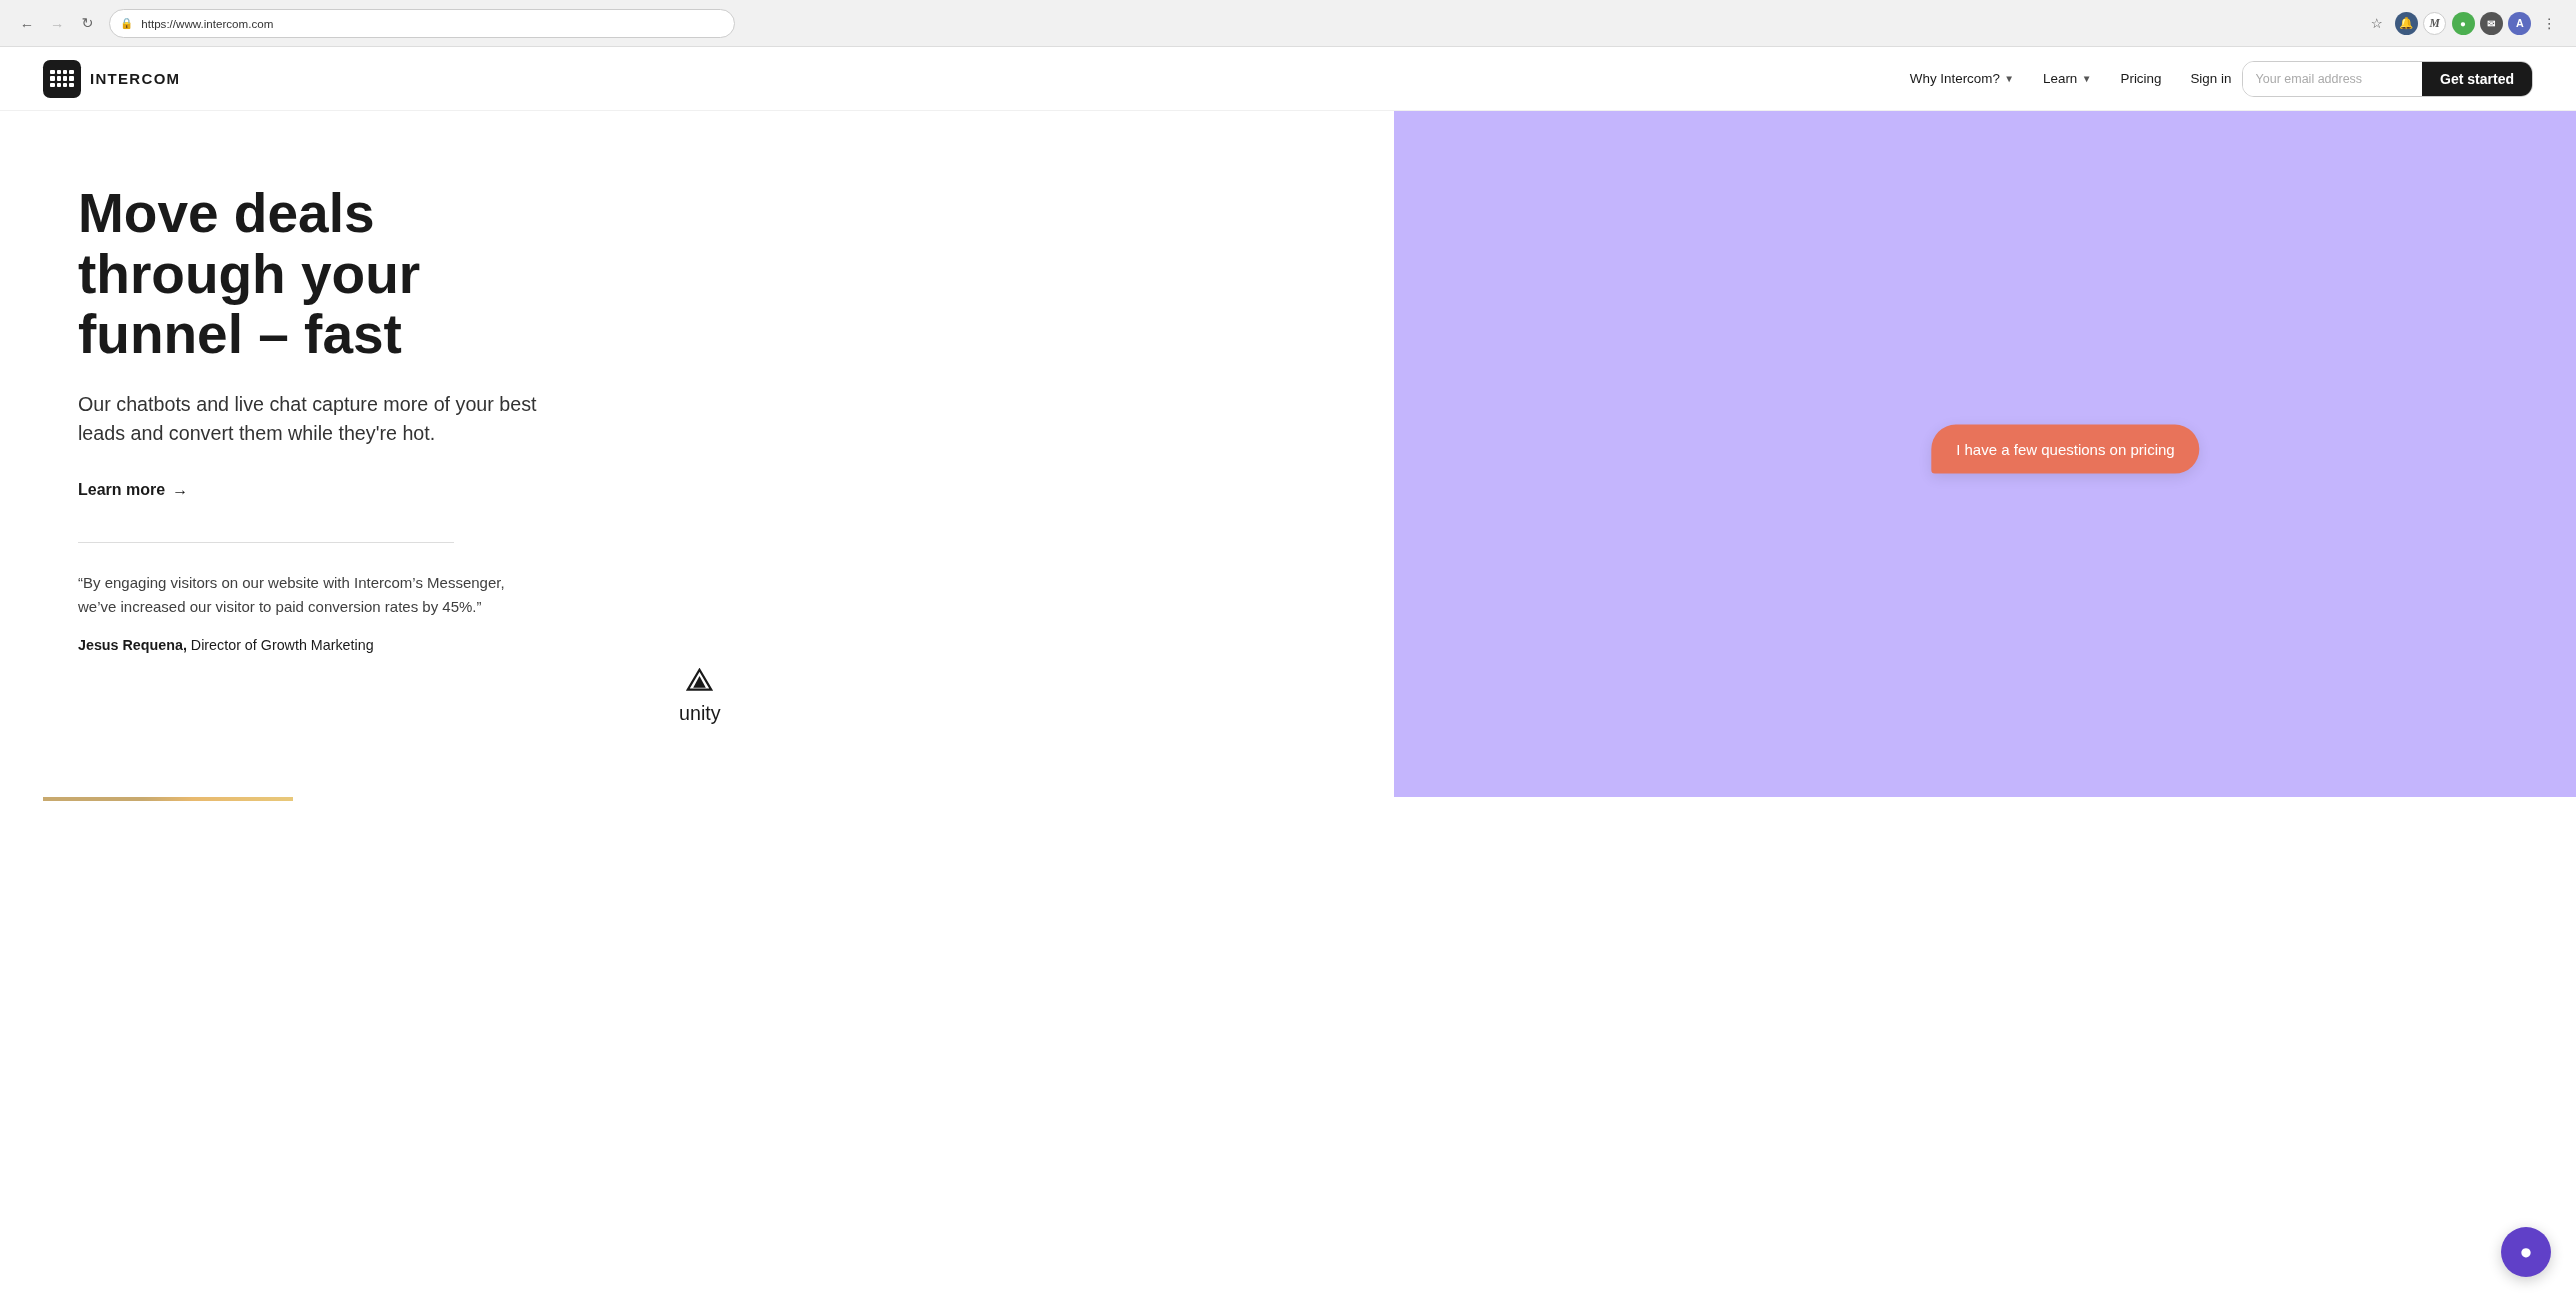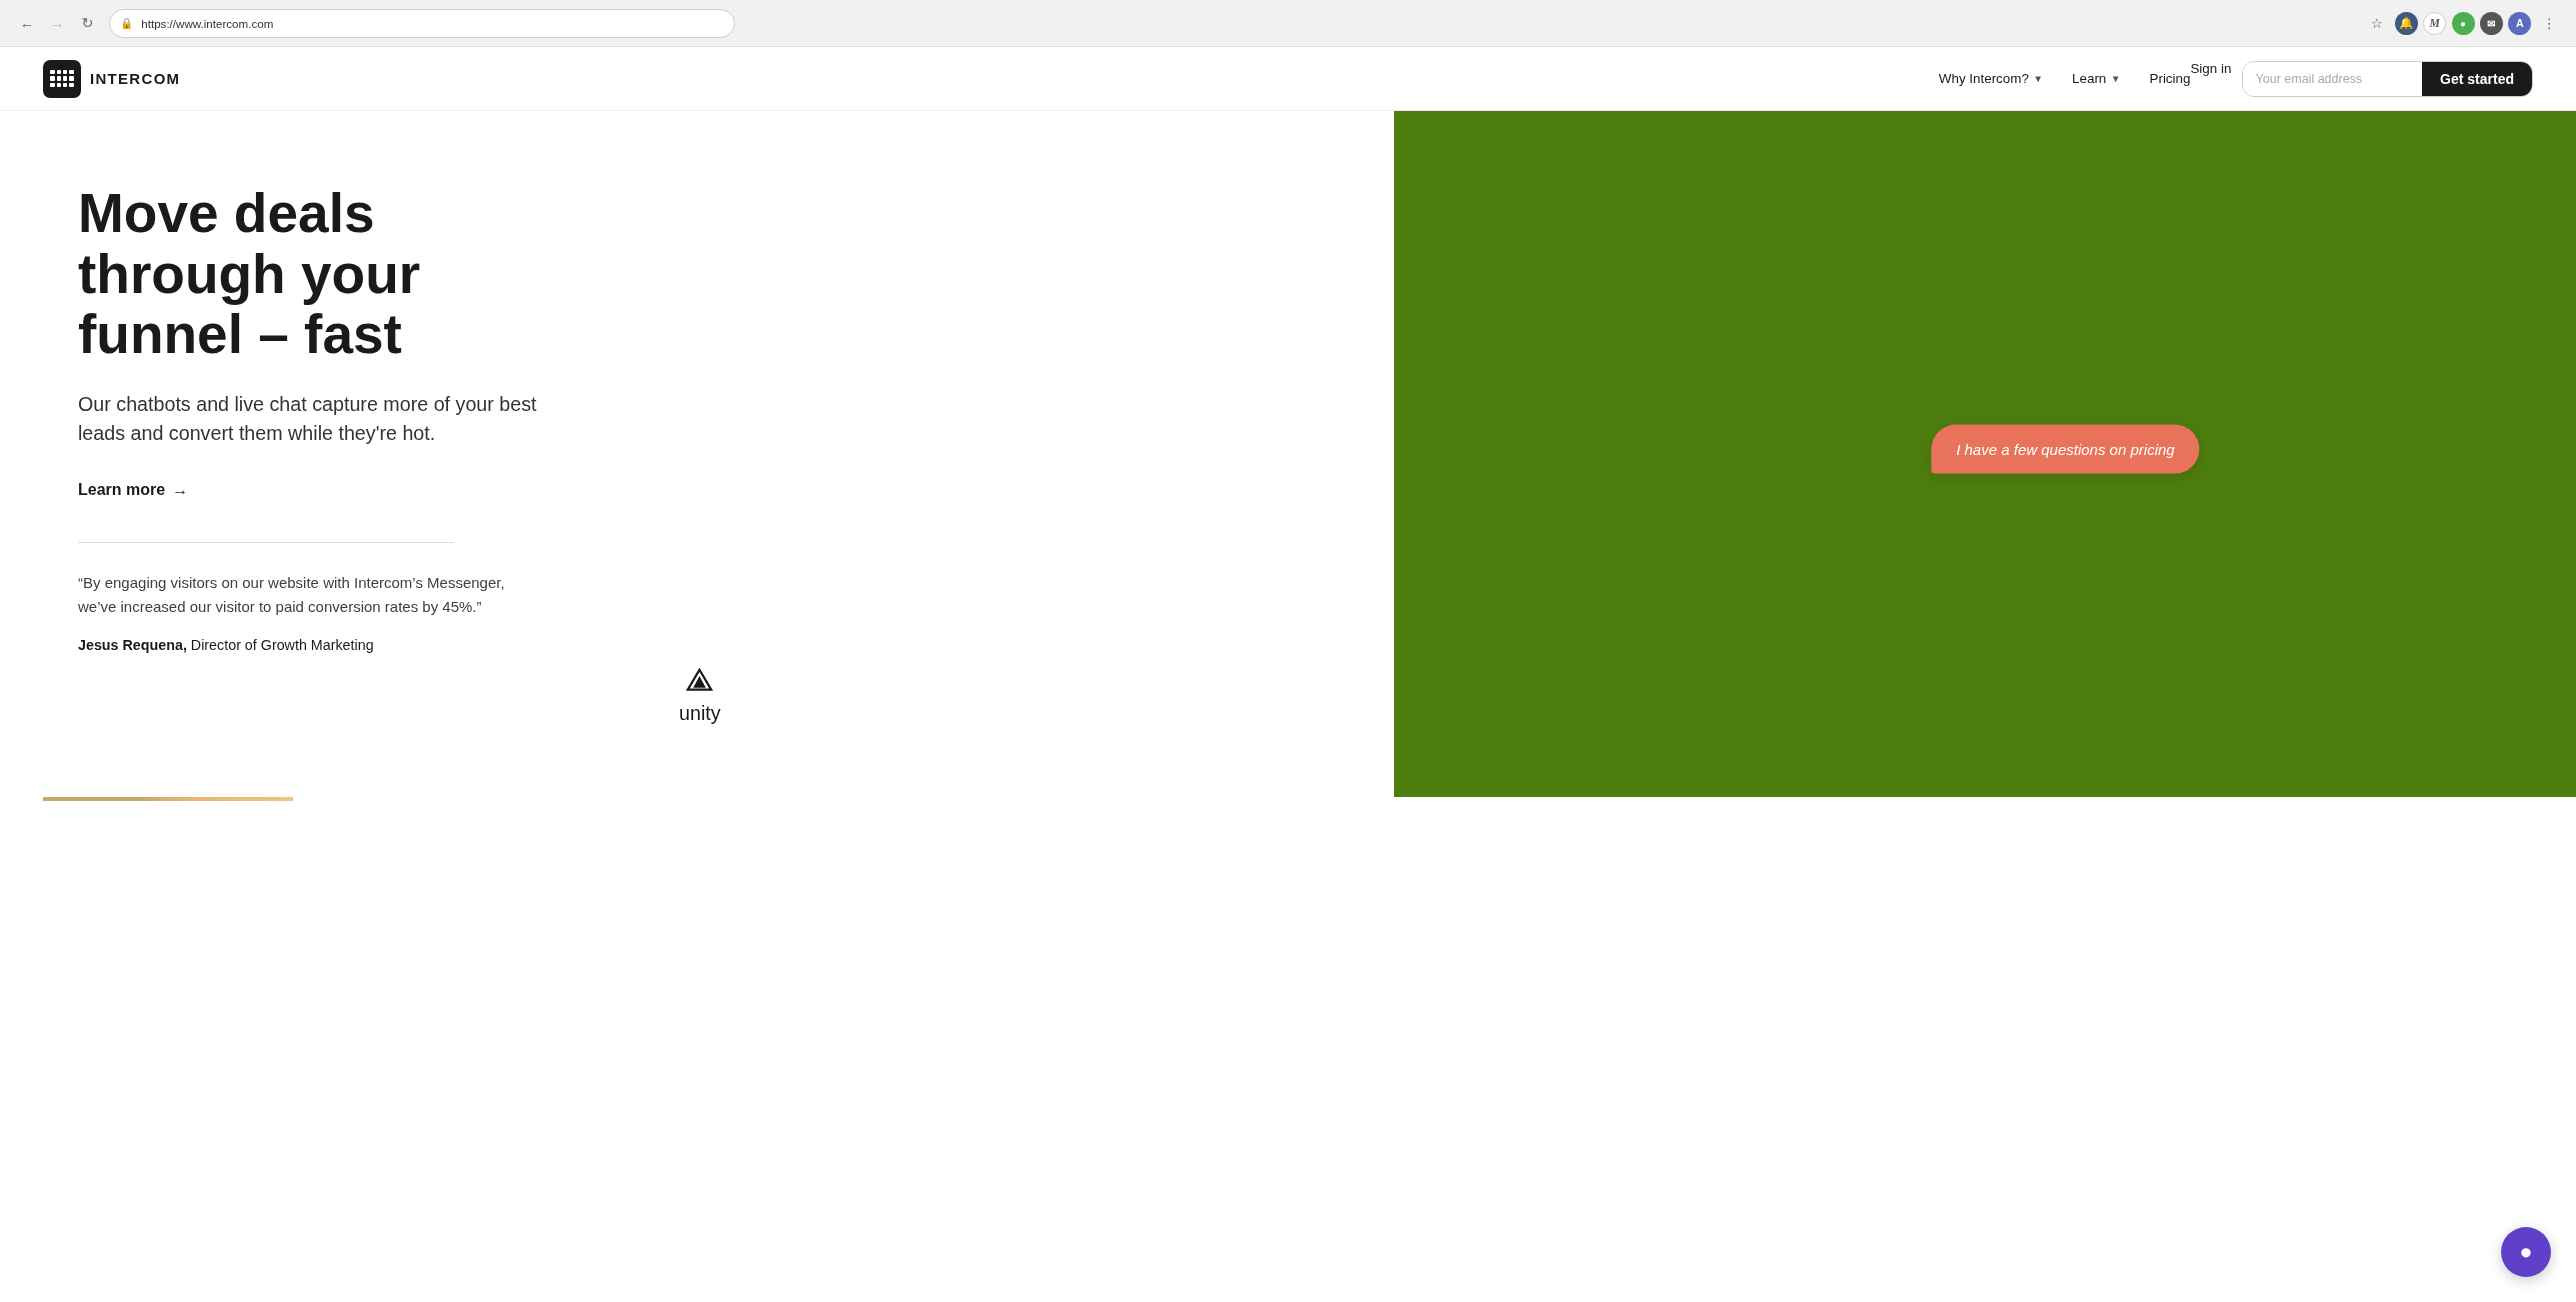--- a/index.html
+++ b/index.html
@@ -84,21 +84,21 @@
       font-size: 15px; font-weight: 600; letter-spacing: 1.3px;
       color: #1a1a1a; text-transform: uppercase;
     }
     .nav-links { display: flex; align-items: center; gap: 29px; }
     .nav-link {
       font-size: 13.4px; color: #1a1a1a; text-decoration: none;
       display: flex; align-items: center; gap: 4.5px; font-weight: 400;
       cursor: pointer; white-space: nowrap;
     }
     .nav-link .chevron { font-size: 9.8px; color: #555; }
-    .nav-actions { display: flex; align-items: flex-start; gap: 10.7px; }
+    .nav-actions { display: flex; align-items: center; gap: 10.7px; margin-left: 29px; }
     .signin-link {
       font-size: 13.4px; color: #1a1a1a; text-decoration: none;
       cursor: pointer; font-weight: 400;
     }
     .email-input-wrap {
       display: flex;
       border: 1.3px solid #ccc;
       border-radius: 12px;
       overflow: hidden;
     }
@@ -182,24 +182,23 @@
       gap: 7.2px;
       font-size: 19.7px;
       font-weight: 400;
       color: #1a1a1a;
       flex-direction: column;
     }
 
     
     .hero-right {
       flex: 0 0 46%;
-      background: #4d7c0f;
+      background: #c4b5fd;
       position: relative;
       min-height: 519px;
-      font-style: italic;
     }
     .chat-bubble {
       position: absolute;
       top: 50%;
       left: 50%;
       transform: translate(-20%, -60%);
       background: #e8735a;
       color: white;
       padding: 16px 25px;
       border-radius: 25px 25px 25px 3.6px;

